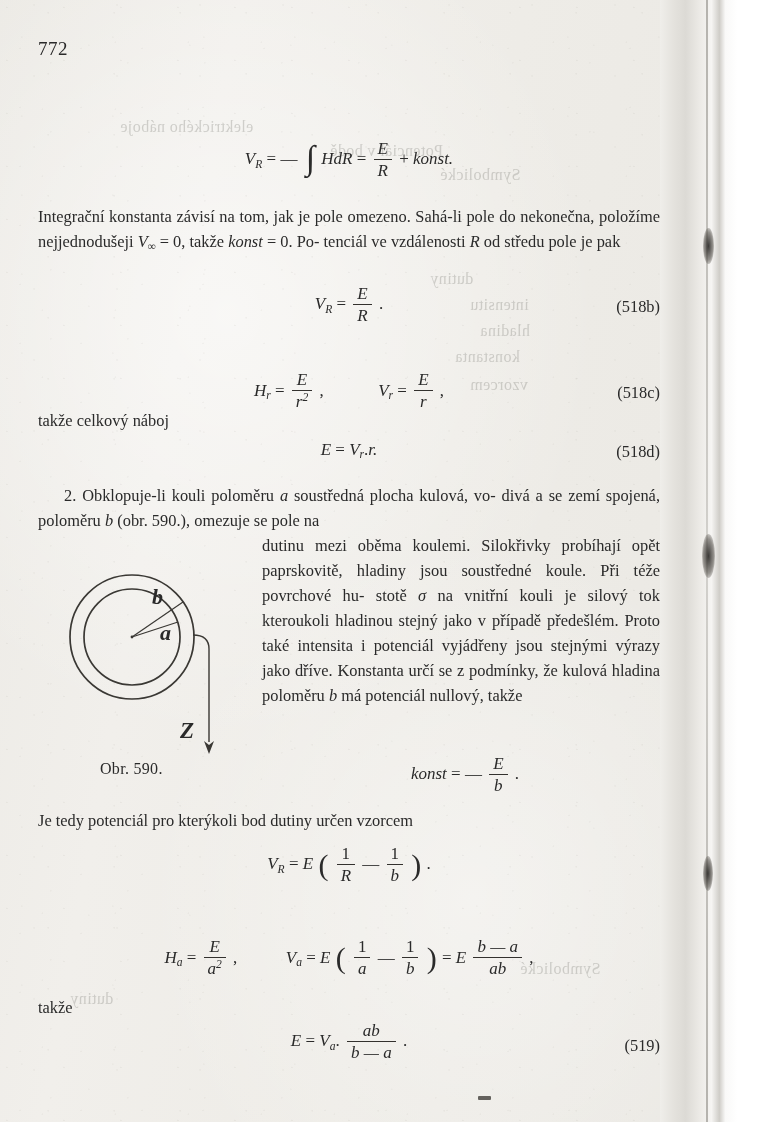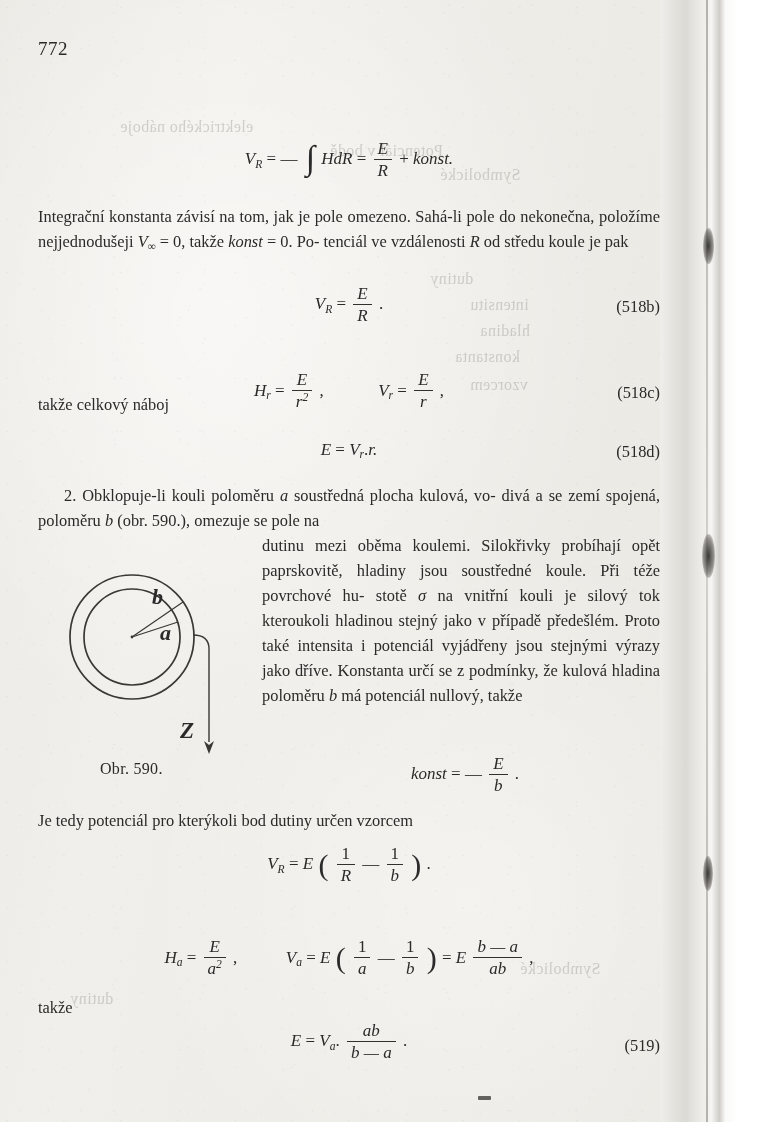--- a/index.html
+++ b/index.html
@@ -271,21 +271,21 @@
     </div>
 
     <div class="para noindent" style="top:204px;">
       <span>Integrační konstanta závisí na tom, jak je pole omezeno. Sahá-li pole do nekonečna, položíme nejjednodušeji</span>
       <span class="mi">V</span><span class="sub mupr">∞</span>
       <span>= 0, takže</span>
       <span class="mi">konst</span>
       <span>= 0. Po-</span>
       <span>tenciál ve vzdálenosti</span>
       <span class="mi">R</span>
-      <span>od středu koule je pak</span>
+      <span>od středu pole je pak</span>
     </div>
 
     <div class="eq" style="top:285px;">
       <span class="mi">V</span><span class="sub">R</span>
       <span>=</span>
       <span class="frac">
         <span class="num mi">E</span>
         <span class="den mi">R</span>
       </span>
       <span>.</span>
@@ -305,21 +305,21 @@
       <span class="mi">V</span><span class="sub">r</span>
       <span>=</span>
       <span class="frac">
         <span class="num mi">E</span>
         <span class="den mi">r</span>
       </span>
       <span>,</span>
       <span class="eqnum" style="top:12px;">(518c)</span>
     </div>
 
-    <div class="para noindent" style="top:392px;">
+    <div class="para noindent" style="top:408px;">
       <span>takže celkový náboj</span>
     </div>
 
     <div class="eq" style="top:440px;">
       <span class="mi">E</span>
       <span>=</span>
       <span class="mi">V</span><span class="sub">r</span><span>.</span><span class="mi">r.</span>
       <span class="eqnum" style="top:2px;">(518d)</span>
     </div>
 

